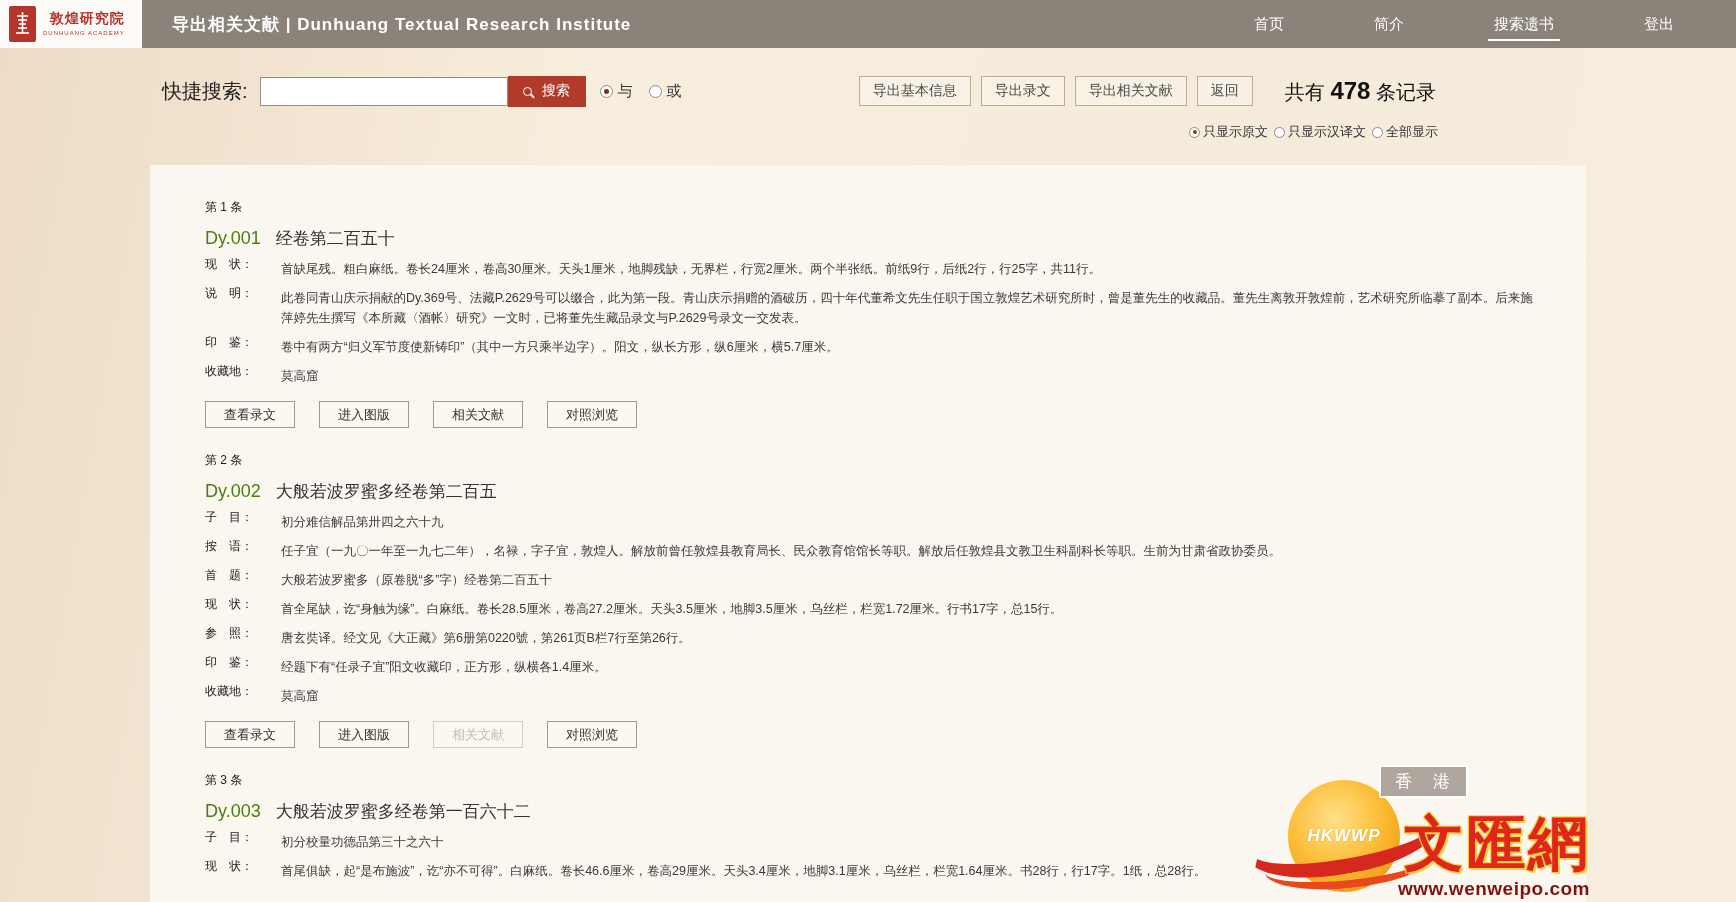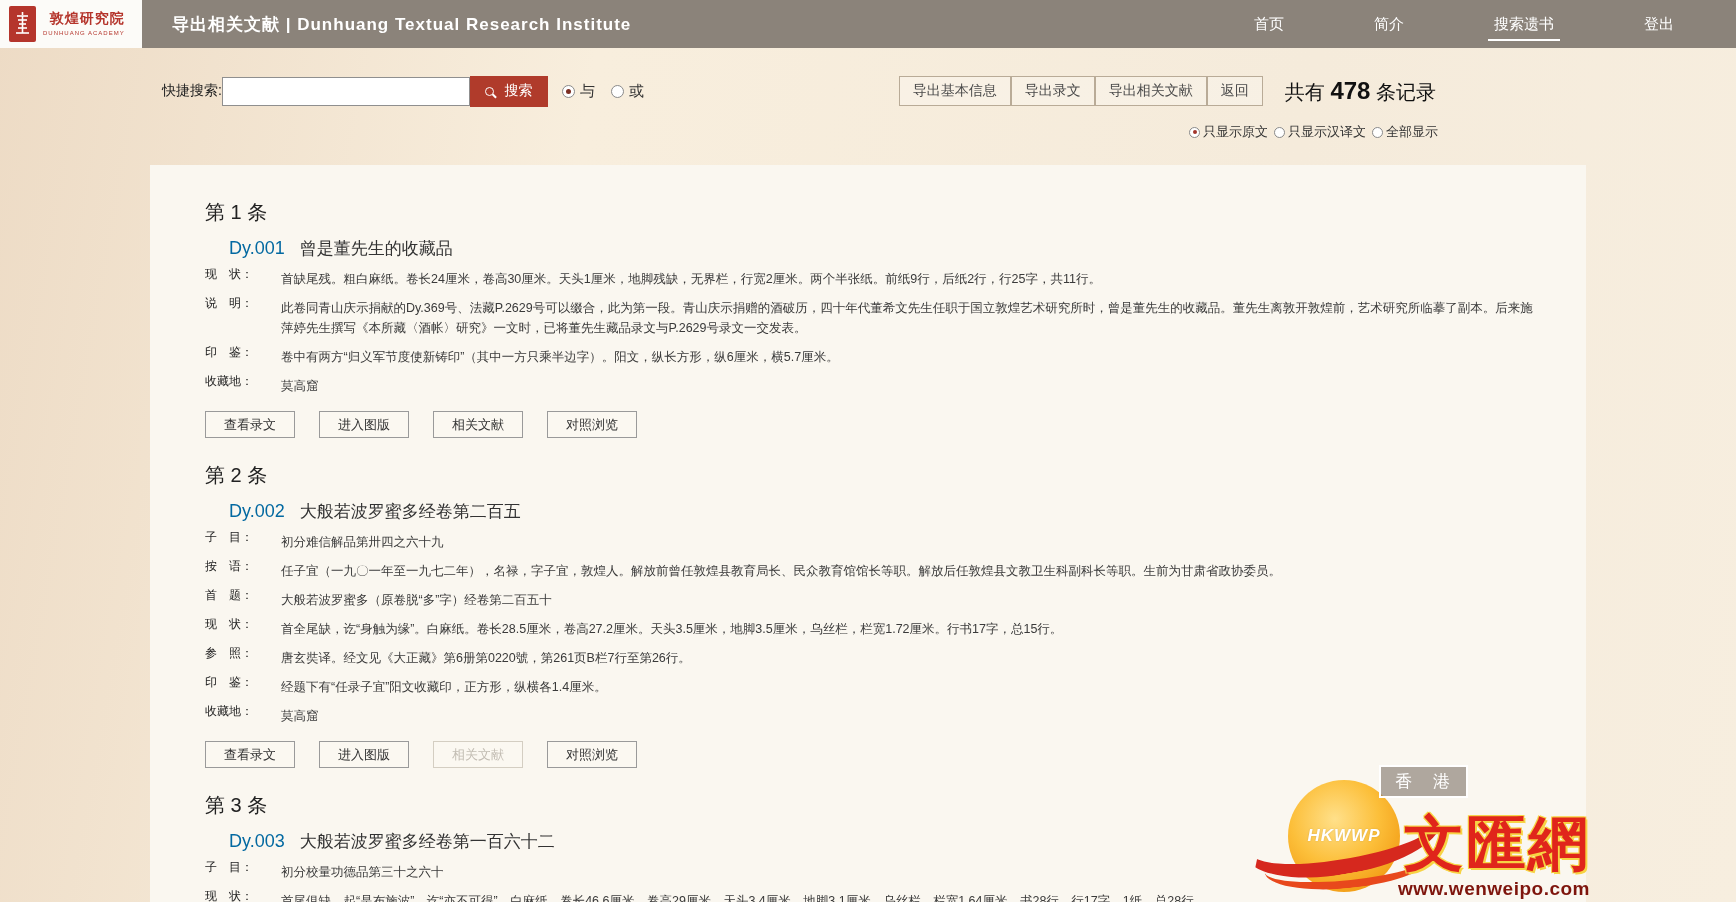--- a/index.html
+++ b/index.html
@@ -15,46 +15,46 @@
   .academy-text { display:flex; flex-direction:column; line-height:1;align-items:flex-end; }
   .academy-cn { color:#b5352c; font-size:14px; font-weight:bold; font-family:"Liberation Serif","DejaVu Serif",serif; letter-spacing:1px; }
   .academy-en { color:#b5352c; font-size:6px; letter-spacing:1px; margin-top:4px; }
   .site-title { color:#ffffff; font-size:17px; font-weight:bold; letter-spacing:1px; margin-left:30px; }
   .nav { margin-left:auto; display:flex; margin-right:48px; }
   .nav-item { color:#ffffff; font-size:15px; height:48px; display:flex; align-items:center; padding:0 14px; margin-left:62px; position:relative; cursor:pointer; }
   .nav-item.active::after { content:""; position:absolute; left:8px; right:8px; bottom:7px; height:2px; background:#ffffff; }
 
   
   .toolbar { display:flex; align-items:center; margin:27px 300px 0 162px; height:32px; }
-  .search-label { font-size:14px; color:#222; margin-right:0; white-space:nowrap; }
+  .search-label { font-size:20px; color:#222; margin-right:12px; white-space:nowrap; }
   .search-input { width:248px; height:29px; border:1px solid #8f8f8f; background:#ffffff; outline:none; padding:0 6px; font-size:14px; }
   .search-btn { height:31px; width:78px; background:#b03b2b; color:#fff; border:none; font-size:14px; display:flex; align-items:center; justify-content:center; gap:10px; cursor:pointer; }
   .mag { width:9px; height:9px; border:1.6px solid #fff; border-radius:50%; position:relative; display:inline-block; }
   .mag::after { content:""; position:absolute; width:5px; height:1.6px; background:#fff; transform:rotate(45deg); right:-4px; bottom:-2px; }
   .radio-group { display:flex; align-items:center; margin-left:14px; gap:16px; }
   .radio-opt { display:flex; align-items:center; gap:5px; font-size:15px; color:#333; cursor:pointer; }
   .radio-circle { width:13px; height:13px; border:1px solid #8a8a8a; border-radius:50%; background:#fff; position:relative; display:inline-block; }
   .radio-circle.sel::after { content:""; position:absolute; left:3px; top:3px; width:5px; height:5px; border-radius:50%; background:#7c2e22; }
-  .export-group { margin-left:auto; display:flex; align-items:center; }
+  .export-group { margin-left:auto; display:flex; align-items:center; gap:10px; }
   .export-btn { border:1px solid #b9ab97; background:rgba(255,255,255,0.25); color:#4a4a4a; font-size:14px; padding:5px 13px; cursor:pointer; white-space:nowrap; }
   .record-count { margin-left:22px; font-size:20px; color:#111; white-space:nowrap; }
   .record-count b { font-size:24px; }
 
   .display-row { display:flex; justify-content:flex-end; align-items:center; margin:16px 298px 0 0; gap:6px; }
   .display-opt { display:flex; align-items:center; gap:3px; font-size:13px; color:#333; cursor:pointer; }
   .display-opt .radio-circle { width:11px; height:11px; }
   .display-opt .radio-circle.sel::after { left:2.5px; top:2.5px; width:4px; height:4px; background:#a2342a; }
 
   
   .card { position:absolute; left:150px; top:165px; width:1436px; height:737px; background:#faf7f0; padding:34px 40px 0 55px; overflow:hidden; }
 
   .record { margin-bottom:4px; }
-  .record-index { font-size:20px; color:#222; margin-bottom:11px; }
+  .record-index { font-size:12px; color:#222; margin-bottom:11px; }
   .record-head { display:flex; align-items:baseline; gap:15px; margin-bottom:6px; }
-  .record-id { font-size:18px; color:#0369a1;margin-left:24px; }
+  .record-id { font-size:18px; color:#4d7c0f; }
   .record-title { font-size:17px; color:#333; }
   .field-row { display:flex; margin:6px 0; }
   .field-label { width:76px; flex-shrink:0; font-size:12px; color:#222; white-space:nowrap; }
   .field-value { font-size:12.5px; color:#3a3a3a; line-height:1.6; padding-top:3px; max-width:1252px; }
   .btn-row { display:flex; gap:24px; margin:15px 0 24px; }
   .action-btn { min-width:90px; height:27px; background:#fbf8f1; border:1px solid #9a9a9a; color:#333; font-size:13px; display:flex; align-items:center; justify-content:center; padding:0 12px; cursor:pointer; }
   .action-btn.disabled { color:#c2bcb2; border-color:#d4cec2; cursor:default; }
 
   
   .watermark { position:absolute; right:146px; bottom:2px; width:330px; height:135px; pointer-events:none; }
@@ -146,21 +146,21 @@
     <span>全部显示</span>
   </span>
 </div>
 
 <div class="card">
 
   <div class="record">
     <div class="record-index">第 1 条</div>
     <div class="record-head">
       <span class="record-id">Dy.001</span>
-      <span class="record-title">曾是董先生的收藏品</span>
+      <span class="record-title">经卷第二百五十</span>
     </div>
     <div class="field-row">
         <span class="field-label">现　状：</span>
         <span class="field-value">首缺尾残。粗白麻纸。卷长24厘米，卷高30厘米。天头1厘米，地脚残缺，无界栏，行宽2厘米。两个半张纸。前纸9行，后纸2行，行25字，共11行。</span>
       </div>
     <div class="field-row">
         <span class="field-label">说　明：</span>
         <span class="field-value">此卷同青山庆示捐献的Dy.369号、法藏P.2629号可以缀合，此为第一段。青山庆示捐赠的酒破历，四十年代董希文先生任职于国立敦煌艺术研究所时，曾是董先生的收藏品。董先生离敦开敦煌前，艺术研究所临摹了副本。后来施萍婷先生撰写《本所藏〈酒帐〉研究》一文时，已将董先生藏品录文与P.2629号录文一交发表。</span>
       </div>
     <div class="field-row">

